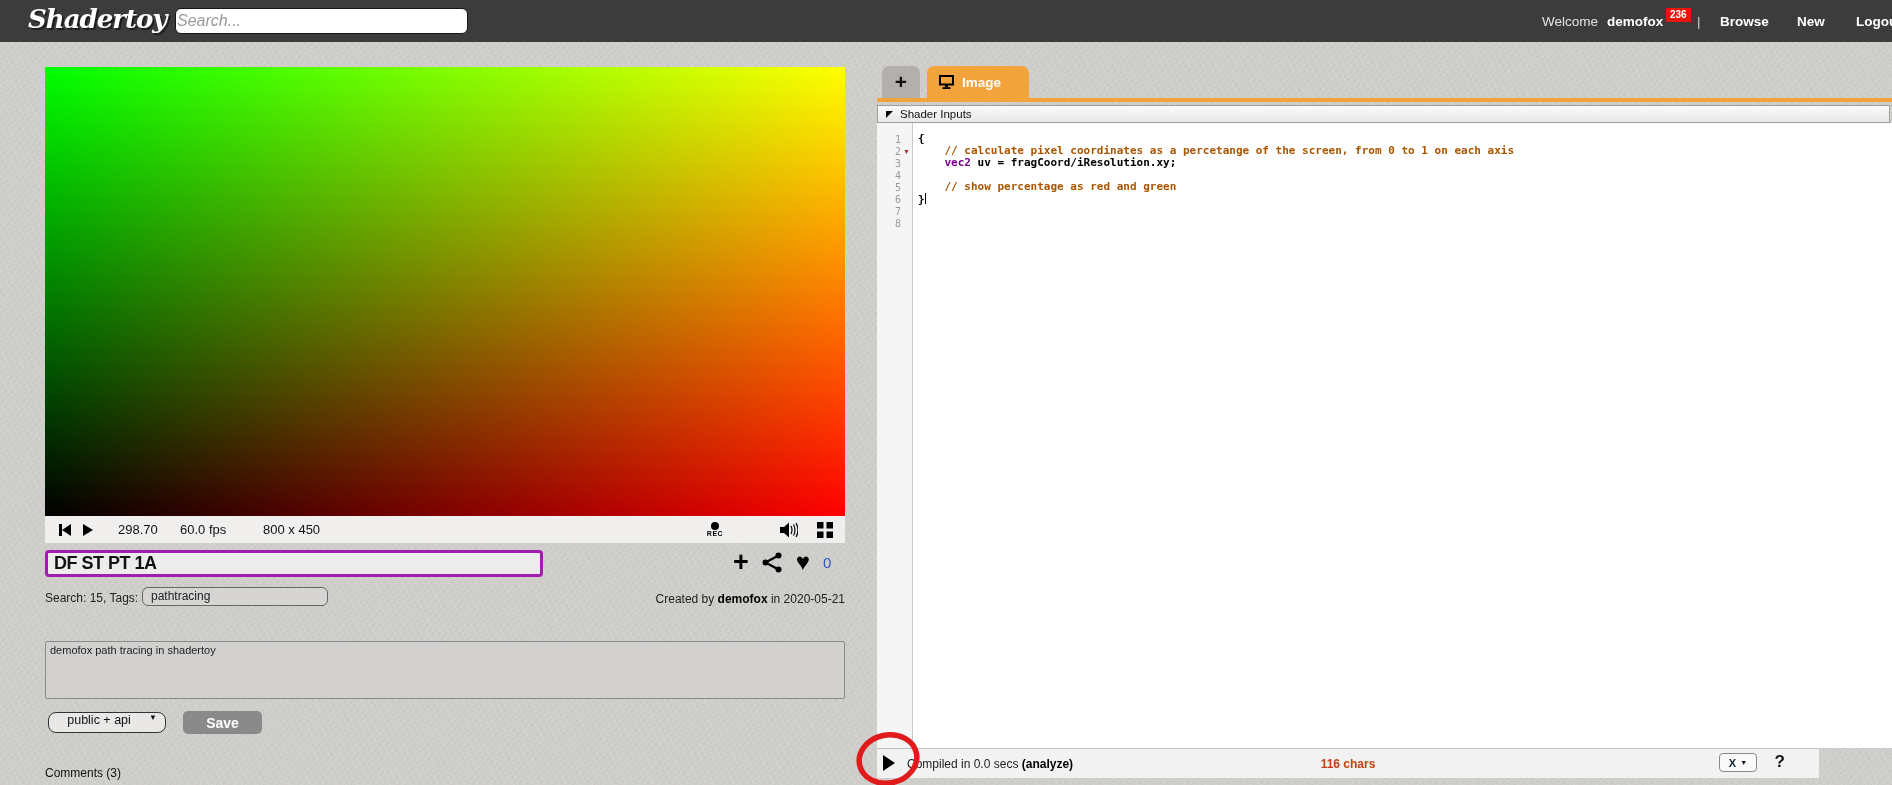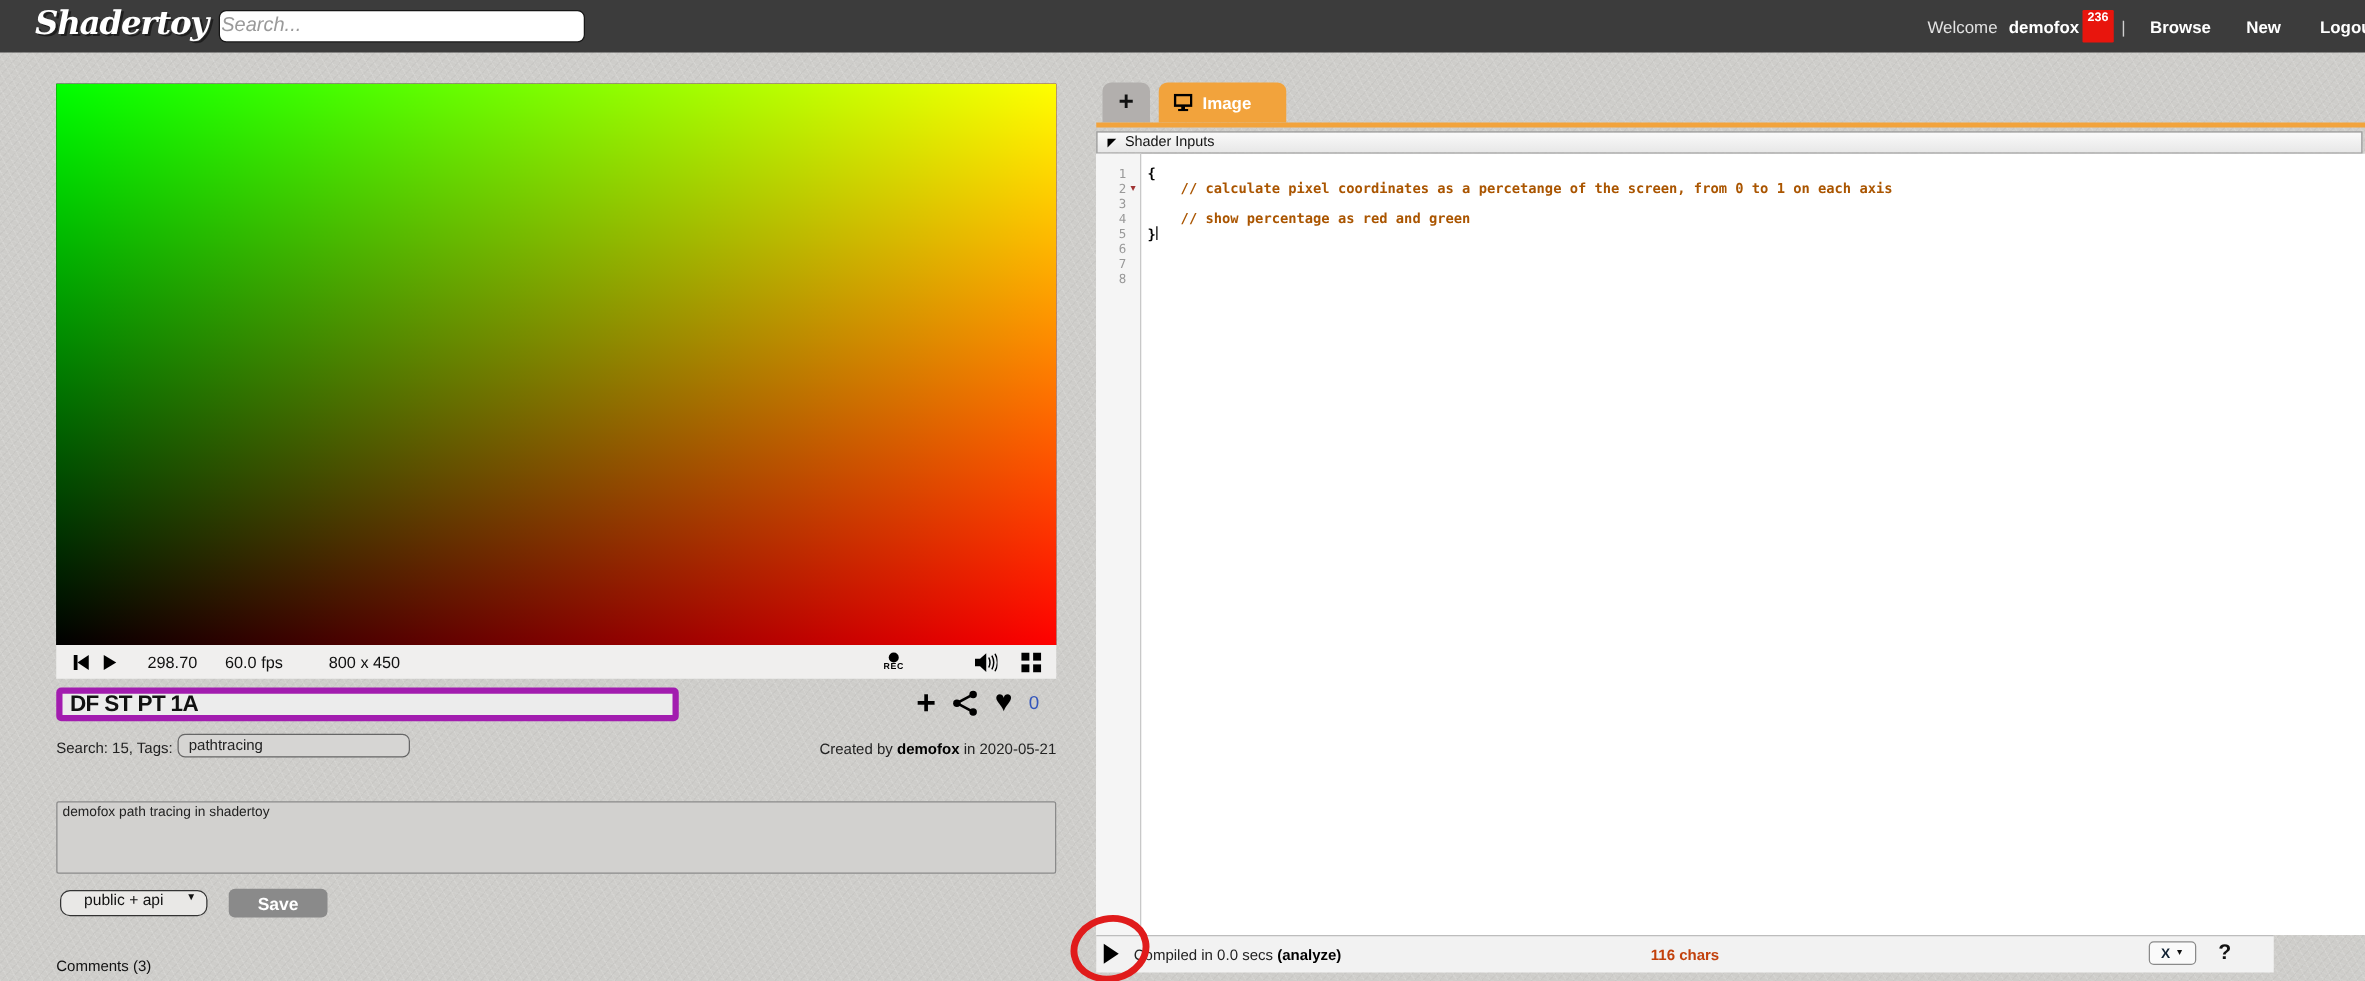--- a/index.html
+++ b/index.html
@@ -19,21 +19,21 @@
   .logo{left:28px;top:4px;color:#fff;font-family:"DejaVu Serif", serif;
     font-style:italic;font-weight:bold;font-size:26px;letter-spacing:-1px;
     text-shadow:2px 2px 0 rgba(0,0,0,.5);}
   .search{left:175px;top:8px;width:293px;height:26px;background:#fff;border:1px solid #161616;
     border-radius:6px;box-sizing:border-box;padding:0 1px;font-size:16px;font-style:italic;color:#333;outline:none;}
   .search::placeholder{color:#9a9a9a;font-style:italic;}
   .nav-item{top:14px;color:#fff;font-size:13.5px;text-decoration:none;cursor:pointer;white-space:nowrap;}
   .nav-welcome{left:1542px;color:#e3e3e3;font-weight:normal;}
   .nav-user{left:1607px;font-weight:bold;}
   .nav-badge{left:1666px;top:8px;background:#e8150d;color:#fff;font-size:10px;font-weight:bold;
-    padding:1px 4px 14px 4px;border-radius:1px;}
+    padding:1px 4px 2px 4px;border-radius:1px;}
   .nav-sep{left:1697px;color:#cfcfcf;}
   .nav-browse{left:1720px;font-weight:bold;}
   .nav-new{left:1797px;font-weight:bold;}
   .nav-logout{left:1856px;font-weight:bold;}
 
   
   .canvas{left:45px;top:67px;width:800px;height:449px;background:#000;cursor:crosshair;}
   .canvas .lr{position:absolute;inset:0;background:linear-gradient(to right,#000,#ff0000);}
   .canvas .lg{position:absolute;inset:0;background:linear-gradient(to top,#000,#00ff00);mix-blend-mode:screen;}
 
@@ -49,21 +49,21 @@
   .t-fps{left:135px;}
   .t-res{left:218px;}
   .rec{left:655px;width:30px;flex-direction:column;justify-content:center;align-items:center;display:flex;}
   .rec-dot{width:8px;height:8px;border-radius:50%;background:#000;}
   .rec-label{font-size:7px;font-weight:bold;color:#000;letter-spacing:.5px;line-height:8px;}
   .vol{left:733px;}
   .fs{left:772px;}
 
   
   .title-input{left:45px;top:550px;width:498px;height:27px;box-sizing:border-box;background:#ececec;
-    border:5px solid #a21caf;border-radius:4px;font-family:"Liberation Sans",sans-serif;
+    border:3px solid #a21caf;border-radius:4px;font-family:"Liberation Sans",sans-serif;
     font-size:18px;font-weight:bold;color:#111;padding:0 6px;letter-spacing:-0.5px;outline:none;}
   .title-icons{left:733px;top:547px;height:30px;display:flex;align-items:center;gap:13px;}
   .plus-icon{font-size:27px;font-weight:bold;color:#000;line-height:26px;cursor:pointer;}
   .icon-btn{cursor:pointer;display:flex;align-items:center;}
   .heart-icon{font-size:24px;color:#000;line-height:24px;cursor:pointer;}
   .likes{font-size:15px;color:#3355bb;}
   .views-row{left:45px;top:591px;font-size:12px;color:#222;}
   .tag-pill{left:142px;top:587px;width:186px;height:19px;box-sizing:border-box;border:1px solid #666;
     border-radius:6px;background:#d6d5d3;font-size:12px;color:#222;line-height:17px;padding:0 8px;}
   .created{left:600px;top:592px;width:245px;text-align:right;font-size:12px;color:#222;white-space:nowrap;}
@@ -247,20 +247,21 @@
         <span class="gut-fold"></span>
       </div>
       <div class="gut-line">
         <span class="gut-num">8</span>
         <span class="gut-fold"></span>
       </div>
     </div>
   <div class="code-col">
       <div class="code-line"><span class="s-p">{</span></div>
       <div class="code-line"><span class="s-c">    // calculate pixel coordinates as a percetange of the screen, from 0 to 1 on each axis</span></div>
+      <div class="code-line"><span class="s-p">    </span><span class="s-k">vec2</span><span class="s-p"> uv = fragCoord/iResolution.xy;</span></div>
       <div class="code-line"></div>
       <div class="code-line"><span class="s-c">    // show percentage as red and green</span></div>
       <div class="code-line"><span class="s-p">}</span><span class="caret"></span></div>
     </div>
 </div>
 
 <div class="abs statusbar">
   <div class="compile-btn"></div>
   <div class="status-text"><span>Compiled in 0.0 secs </span><b>(analyze)</b></div>
   <div class="char-count">116 chars</div>

